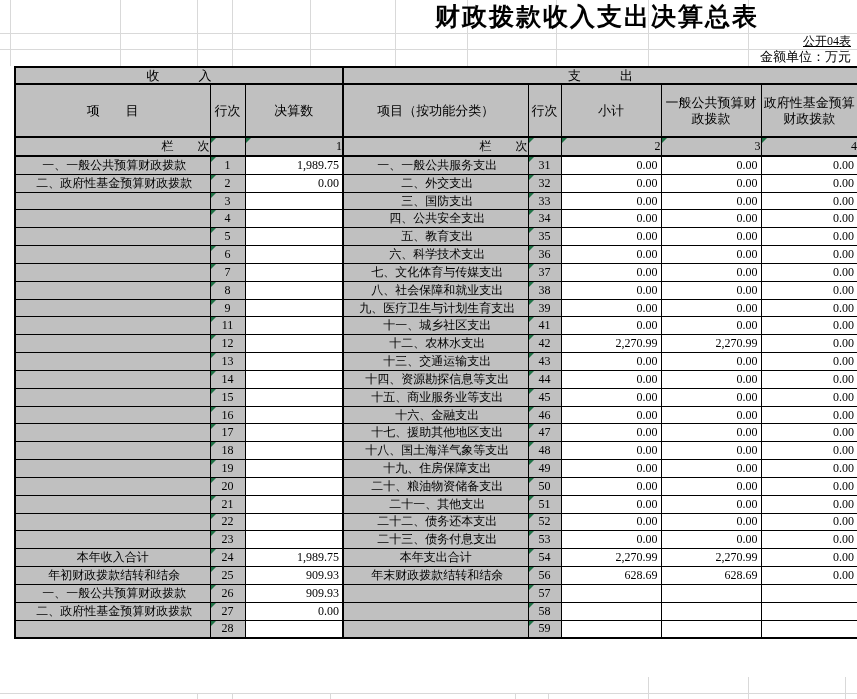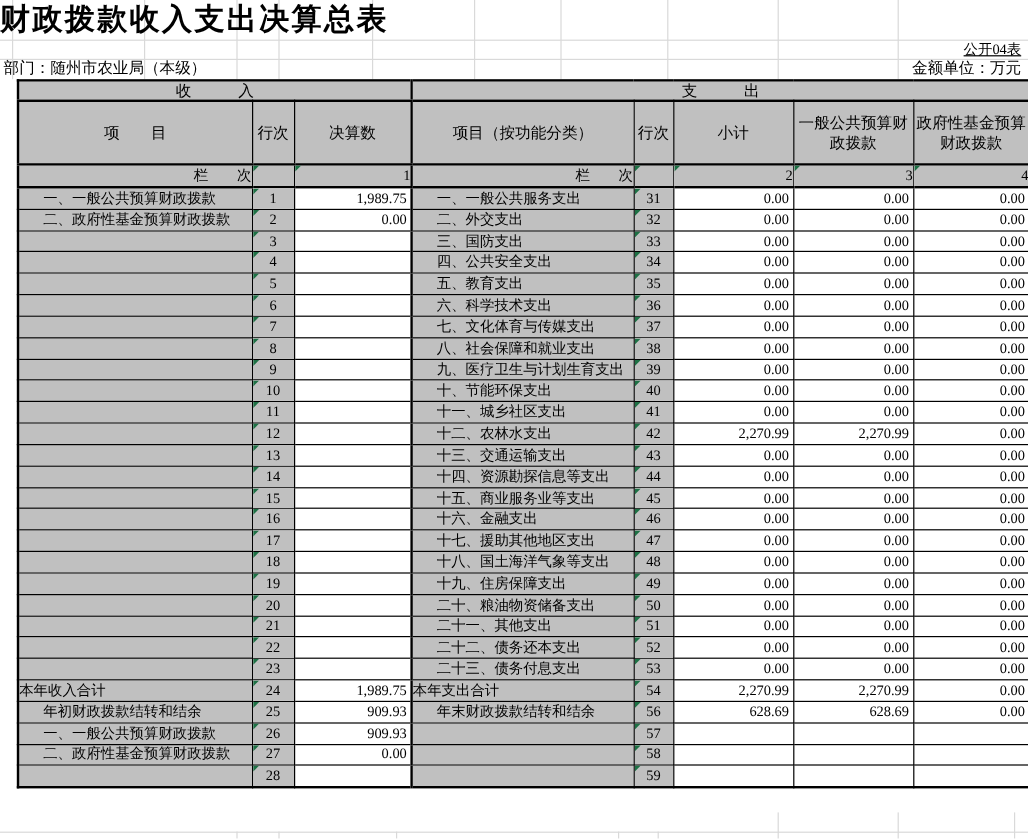--- a/index.html
+++ b/index.html
@@ -4,21 +4,21 @@
 <style>
   html,body{margin:0;padding:0;background:#fff;}
   .sheet{
     position:relative;width:857px;height:699px;background:#ffffff;
     font-family:"Liberation Serif","DejaVu Serif",serif;color:#000;overflow:hidden;
   }
   
   .vline{position:absolute;width:1px;background:#d9d9d9;}
   .hline{position:absolute;height:1px;background:#d9d9d9;}
   .title{
-    position:absolute;top:2px;left:0;width:759px;text-align:left;
+    position:absolute;top:2px;left:0;width:759px;text-align:right;
     font-size:25px;font-weight:bold;letter-spacing:2px;line-height:30px;
   }
   .table-code{position:absolute;top:34px;right:6px;font-size:12px;line-height:15px;text-decoration:underline;}
   .dept{position:absolute;top:49px;left:3px;font-size:13px;line-height:16px;}
   .unit{position:absolute;top:49px;right:6px;font-size:13px;line-height:16px;}
   .main-table{
     position:absolute;top:66px;left:2px;
     border-collapse:collapse;table-layout:fixed;width:843px;
     border:2px solid #000;
     margin-left:12px;
@@ -28,21 +28,21 @@
     font-size:12px;line-height:15px;font-weight:normal;vertical-align:middle;
   }
   .gray{background:#c0c0c0;}
   .white{background:#ffffff;}
   .banner-row th{height:15px;font-size:13px;border-bottom:2px solid #000;}
   .cols-row th{height:51px;font-size:13px;border-bottom:2px solid #000;text-align:center;}
   .cols-row th.wrap{white-space:normal;line-height:16px;}
   .lanci-row th{height:17px;border-bottom:2px solid #000;text-align:right;}
   .div-l{border-left:2px solid #000 !important;}
   .main-table tbody td{height:16.83px;}
-  td.label{text-align:left;padding-left:20px;}
+  td.label{text-align:center;padding-left:3px;}
   td.line{text-align:center;}
   td.num{text-align:right;padding-right:3px;}
   .total{font-weight:bold;text-align:right;padding-left:0 !important;}
   .total-num{font-weight:bold;}
   
   .tri{position:relative;}
   .tri::before{
     content:"";position:absolute;top:0;left:0;width:0;height:0;
     border-top:5px solid #1e7145;border-right:5px solid transparent;
   }
@@ -71,21 +71,20 @@
   <div class="vline" style="left:232px;top:693px;height:6px;"></div>
   <div class="vline" style="left:330px;top:693px;height:6px;"></div>
   <div class="vline" style="left:515px;top:693px;height:6px;"></div>
   <div class="vline" style="left:548px;top:693px;height:6px;"></div>
   <div class="vline" style="left:648px;top:677px;height:22px;"></div>
   <div class="vline" style="left:748px;top:677px;height:22px;"></div>
   <div class="vline" style="left:845px;top:677px;height:22px;"></div>
 
   <div class="title">财政拨款收入支出决算总表</div>
   <div class="table-code">公开04表</div>
-  <div class="dept">部门：随州市农业局（本级）</div>
   <div class="unit">金额单位：万元</div>
 
   <table class="main-table">
     <colgroup>
       <col style="width:195px">
         <col style="width:35px">
         <col style="width:98px">
       <col style="width:185px">
         <col style="width:33px">
         <col style="width:100px">
@@ -204,30 +203,20 @@
           <td class="line gray tri">9</td>
           <td class="num white"></td>
           <td class="label gray div-l">九、医疗卫生与计划生育支出</td>
           <td class="line gray tri">39</td>
           <td class="num white">0.00</td>
           <td class="num white">0.00</td>
           <td class="num white">0.00</td>
         </tr>
         <tr>
           <td class="label gray"></td>
-          <td class="line gray tri">10</td>
-          <td class="num white"></td>
-          <td class="label gray div-l">十、节能环保支出</td>
-          <td class="line gray tri">40</td>
-          <td class="num white">0.00</td>
-          <td class="num white">0.00</td>
-          <td class="num white">0.00</td>
-        </tr>
-        <tr>
-          <td class="label gray"></td>
           <td class="line gray tri">11</td>
           <td class="num white"></td>
           <td class="label gray div-l">十一、城乡社区支出</td>
           <td class="line gray tri">41</td>
           <td class="num white">0.00</td>
           <td class="num white">0.00</td>
           <td class="num white">0.00</td>
         </tr>
         <tr>
           <td class="label gray"></td>

